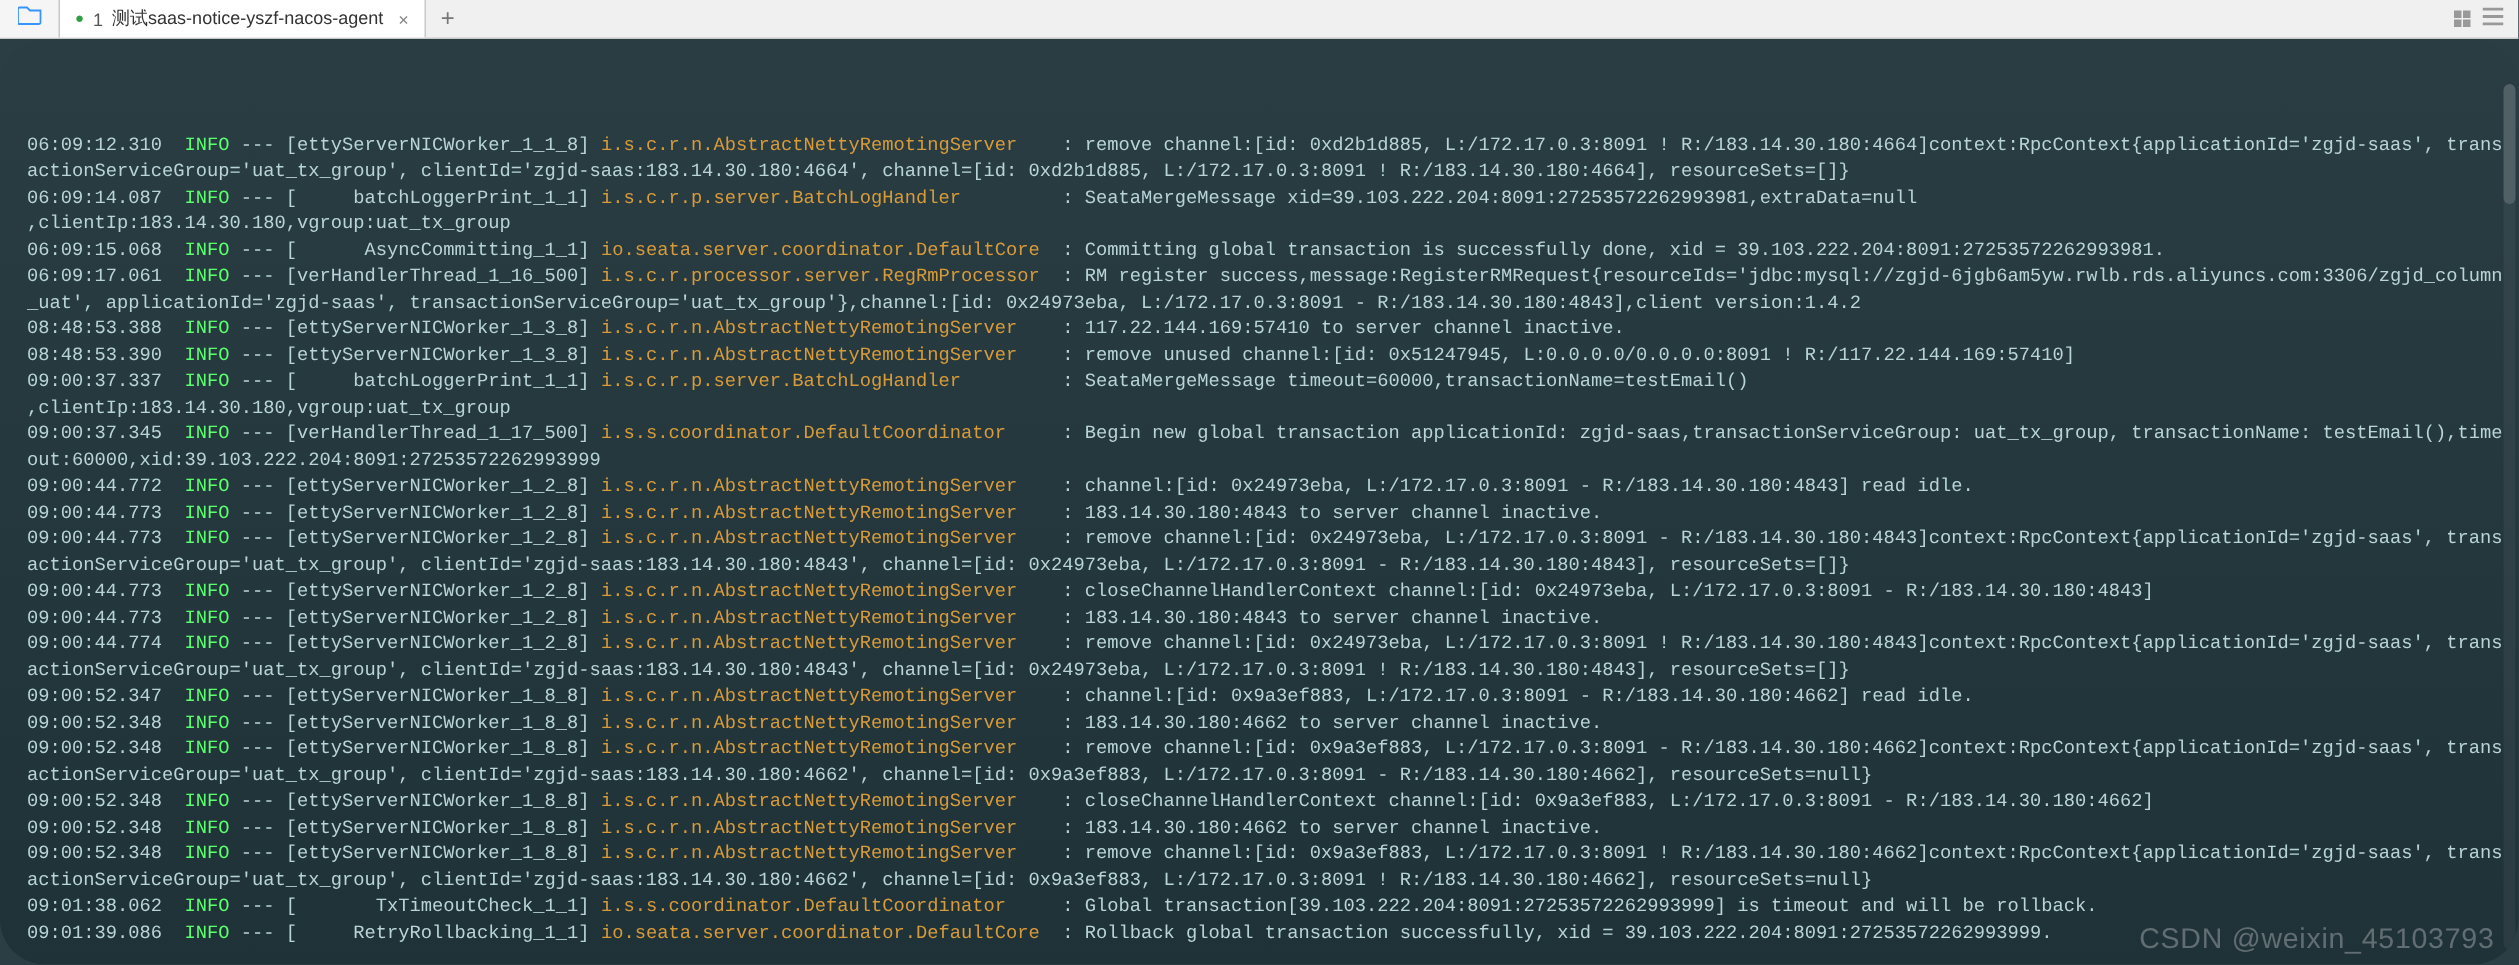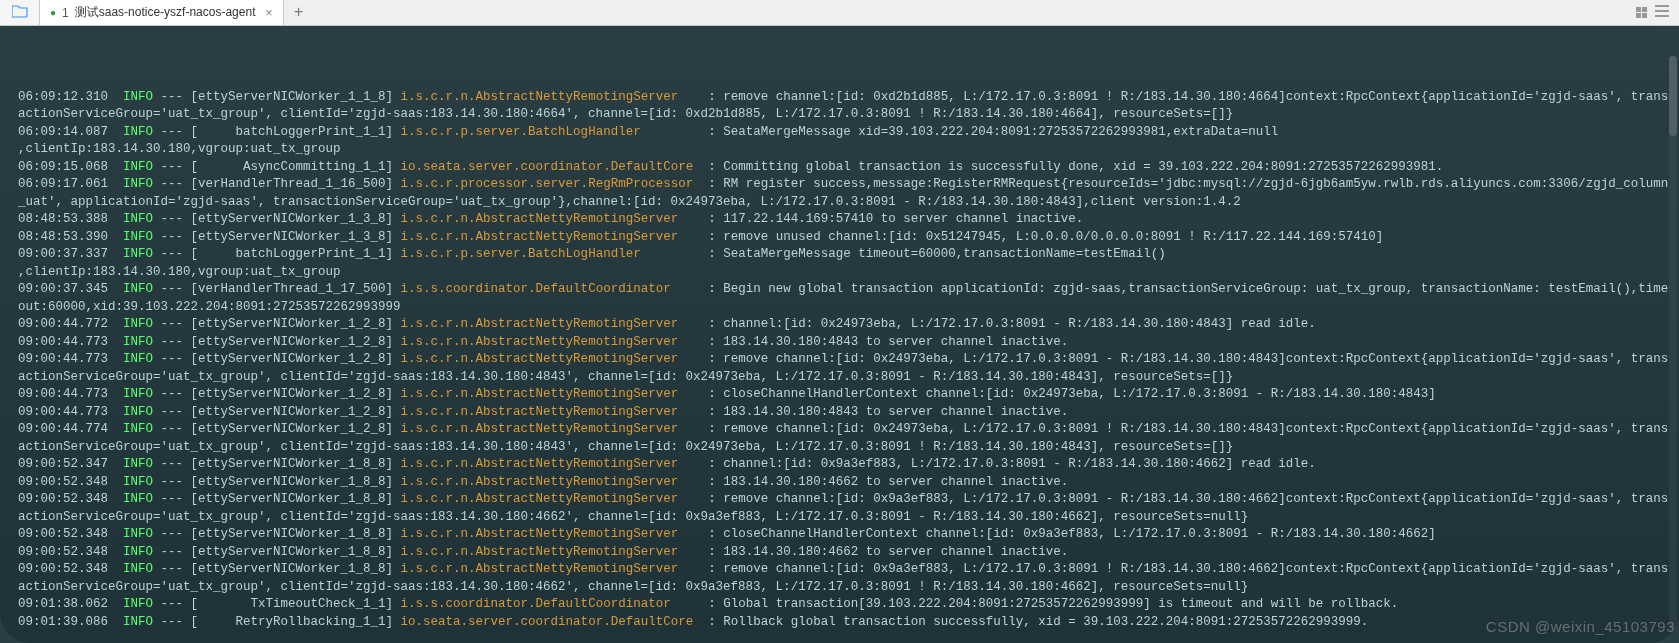--- a/index.html
+++ b/index.html
@@ -81,24 +81,24 @@
 .log-line { display: block; }
 .ts { color: #b8d4d8; }
 .lvl { color: #5aff6e; }
 .dash { color: #b8d4d8; }
 .thr { color: #b8d4d8; }
 .cls { color: #d89b3a; }
 .msg { color: #b8d4d8; }
 .watermark {
   position: absolute;
   bottom: 8px;
-  right: 4px;
+  right: 16px;
   color: rgba(220,220,220,0.35);
   font-family: Arial, sans-serif;
-  font-size: 15px;
+  font-size: 19px;
   font-weight: 400;
   letter-spacing: 0.5px;
 }
 .scrollbar {
   position: absolute;
   right: 2px;
   top: 30px;
   width: 8px;
   height: calc(100% - 40px);
   background: rgba(255,255,255,0.05);

